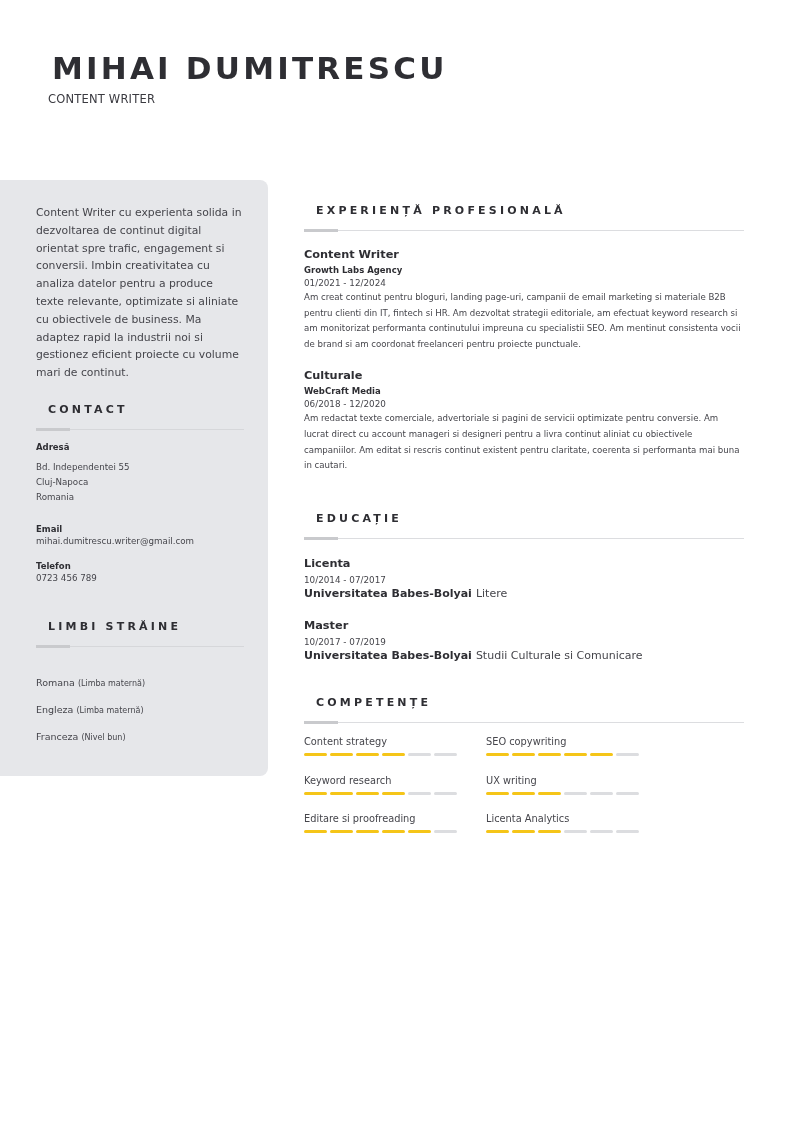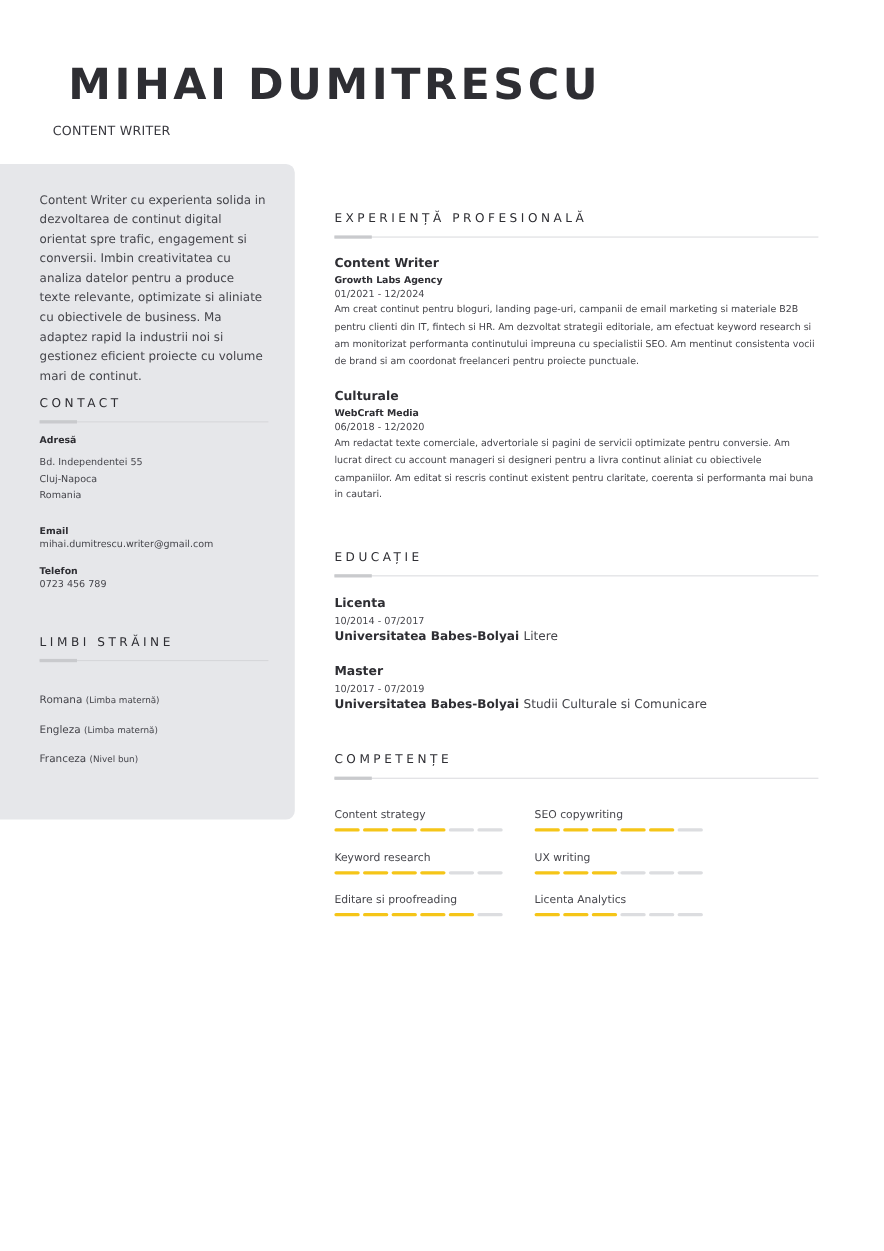--- a/index.html
+++ b/index.html
@@ -3,34 +3,34 @@
   <meta charset="utf-8">
   <style>
     html, body { margin: 0; padding: 0; background: #ffffff; }
     body {
       width: 804px; height: 1137px; position: relative; overflow: hidden;
       font-family: "DejaVu Sans", sans-serif; color: #3a3a40;
     }
     .header { position: absolute; left: 48px; top: 44px; }
     .name {
       font-family: "DejaVu Sans", sans-serif; font-weight: bold;
-      font-size: 39px; letter-spacing: 3.2px; color: #2e2e33; line-height: 40px;
-      margin: 14px;
+      font-size: 31px; letter-spacing: 3.2px; color: #2e2e33; line-height: 40px;
+      margin: 4px;
     }
     .jobtitle {
       font-size: 11.5px; color: #3a3a40; margin-top: 2px; letter-spacing: 0.2px;
     }
     .sidebar {
-      position: absolute; left: 0; top: 149px; width: 268px; height: 596px;
+      position: absolute; left: 0; top: 180px; width: 268px; height: 596px;
       background: #e6e7ea; border-radius: 0 8px 8px 0;
     }
     .sidebar-inner { position: absolute; left: 36px; top: 24px; width: 208px; }
     .summary { font-size: 10.8px; line-height: 17.8px; color: #45454b; margin: 0; }
     .sec-title {
-      font-weight: normal; font-size: 11px; letter-spacing: 3.2px; color: #2e2e33; margin: 0;
+      font-weight: bold; font-size: 11px; letter-spacing: 3.2px; color: #2e2e33; margin: 12px;
     }
     .sec-line { position: relative; height: 3px; margin-top: 9px; }
     .sec-line .base { position: absolute; left: 0; right: 0; top: 1px; height: 1px; background: #dcdde0; }
     .sec-line .accent { position: absolute; left: 0; width: 34px; top: 0; height: 3px; background: #c9cacd; }
     .sidebar .sec-line .base { background: #d6d7da; }
     .contact-block { position: absolute; left: 36px; top: 211px; width: 208px; }
     .label { font-size: 8.5px; font-weight: bold; color: #2e2e33; }
     .val { font-size: 8.7px; color: #45454b; line-height: 15px; }
     .lang-block { position: absolute; left: 36px; top: 428px; width: 208px; }
     .lang-item { font-size: 9.5px; color: #45454b; margin-bottom: 16px; }

